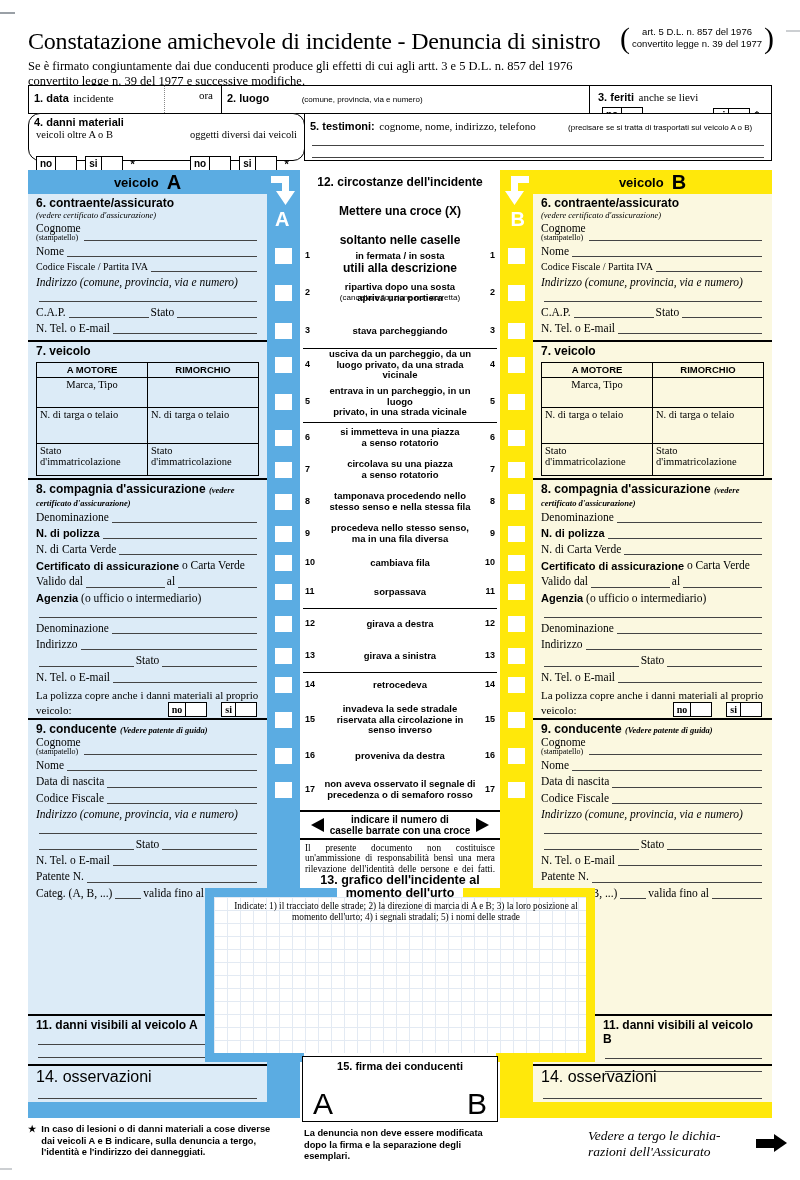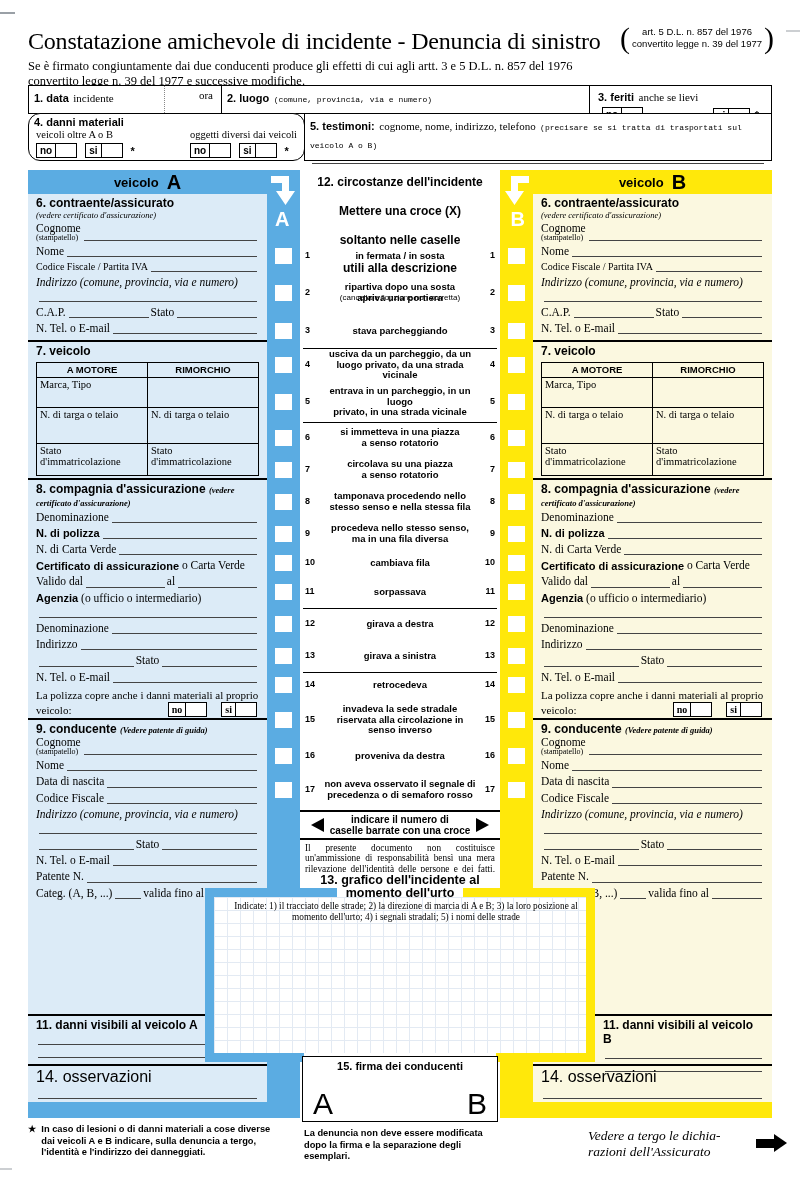--- a/index.html
+++ b/index.html
@@ -20,30 +20,30 @@
   #law{position:absolute;right:26px;top:24px;display:flex;align-items:center;}
   #law .paren{font-family:"Liberation Serif",serif;font-size:30px;font-weight:400;line-height:0.9;}
   #law .lines{display:flex;flex-direction:column;font-size:9.5px;line-height:1.2;padding:0 2px;text-align:center;}
   #subtitle{position:absolute;left:28px;top:59px;width:560px;
             font-family:"Liberation Serif",serif;font-size:12.5px;line-height:1.18;}
 
   
   .tbox{position:absolute;border:1.5px solid #000;background:#fff;padding:2px 5px;}
   .tbox .bt{font-weight:bold;font-size:11px;}
   .tbox .rt{font-family:"Liberation Serif",serif;font-size:11px;}
-  .tbox .note{font-family:Liberation Mono, monospace;font-size:8px;}
+  .tbox .note{font-family:Liberation Sans, sans-serif;font-size:8px;margin-left:28px;}
   #b1{left:28px;top:85px;width:194px;height:29px;}
   #b1 .ora{position:absolute;right:8px;top:3px;}
   #b1 .dotted{position:absolute;left:135px;top:0;bottom:0;border-left:1px dotted #888;}
   #b2{left:221px;top:85px;width:369px;height:29px;}
   #b3{left:589px;top:85px;width:183px;height:29px;padding:1px 8px;}
   #b3 .nsline{display:flex;justify-content:space-between;align-items:center;margin-top:0px;padding:0 4px;}
   #b4{left:28px;top:113px;width:277px;height:48px;border-radius:12px;}
   #b4 .groups{display:flex;justify-content:space-between;padding:0 2px;margin-top:1px;}
-  #b4 .grp{display:flex;flex-direction:column;gap:3px;justify-content:flex-end;}
+  #b4 .grp{display:flex;flex-direction:column;gap:16px;justify-content:flex-end;}
   #b4 .grp .glab{font-family:"Liberation Serif",serif;font-size:10.5px;}
   #b4 .grp .gboxes{display:flex;align-items:center;gap:8px;}
   #b5{left:304px;top:113px;width:468px;height:48px;}
   #b5 .ln-full{border-bottom:1px solid #444;height:12px;margin:0 2px;}
 
   .nsbox{display:inline-flex;border:1.5px solid #000;height:15px;background:#fff;align-items:stretch;}
   .nsbox .t{font-weight:bold;font-size:10px;padding:0 3px;border-right:1.5px solid #000;line-height:13px;}
   .nsbox .e{width:20px;}
   .star{font-size:11px;font-weight:bold;}
 
@@ -73,21 +73,21 @@
   .danni .ln-full{border-bottom:1px solid #444;height:13px;margin:0 2px;}
   .panel-b-pad .danni{padding-left:70px;}
   .oss{height:38px;border-top:2.5px solid #000;padding:2px 8px 0;}
   .oss .ln-full{border-bottom:1px solid #444;height:13px;margin:0 2px;}
   .bband{height:16px;background:var(--accent);margin-top:auto;}
 
   
   .vtab{width:100%;border-collapse:collapse;margin-top:4px;}
   .vtab th{border:1px solid #000;font-size:9.5px;font-weight:bold;height:15px;}
   .vtab td{border:1px solid #000;vertical-align:top;font-family:"Liberation Serif",serif;font-size:10.5px;padding:1px 3px;}
-  .vtab .r1 td{height:30px;}
+  .vtab .r1 td{height:30px;text-align:center;}
   .vtab .r2 td{height:36px;}
   .vtab .r3 td{height:32px;}
 
   
   .copre{position:relative;margin-top:4px;font-family:"Liberation Serif",serif;font-size:11px;line-height:1.35;}
   .copre-boxes{position:absolute;right:2px;bottom:0px;display:flex;gap:14px;align-items:center;background:transparent;}
 
   
   #cband{position:absolute;left:267px;top:170px;width:266px;height:948px;
      background:linear-gradient(90deg,var(--blue) 0 33px,#fff 33px calc(100% - 33px),var(--yellow) calc(100% - 33px) 100%);

